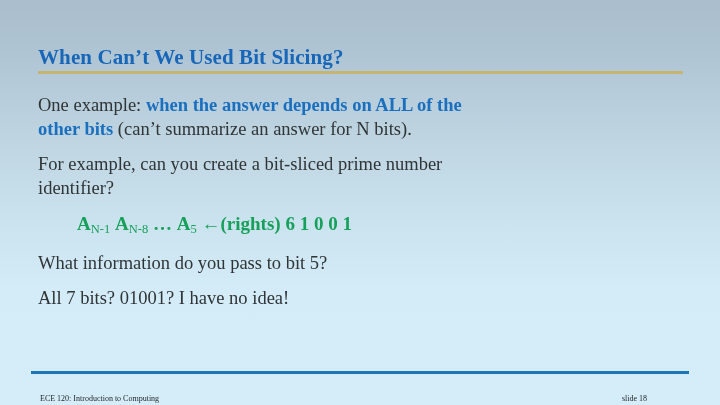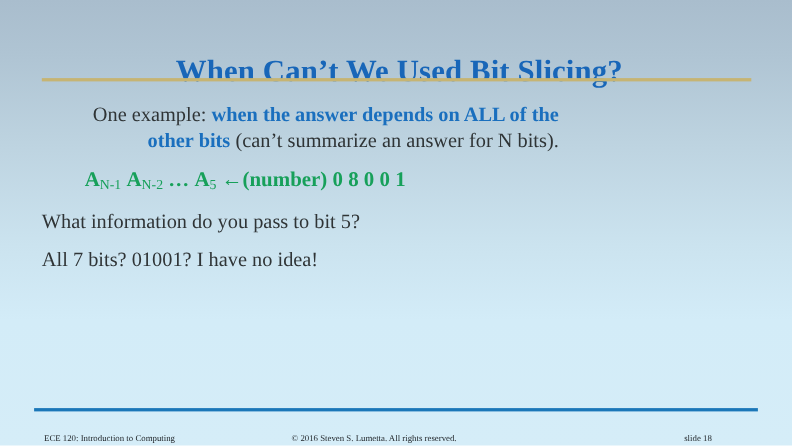--- a/index.html
+++ b/index.html
@@ -27,26 +27,25 @@
     box-sizing: border-box;
     overflow: hidden;
   }
 
   
   .title {
     position: absolute;
     left: 38px;
     top: 32px;
     width: 650px;
-    font-size: 28px;
+    font-size: 21px;
     line-height: 1.1;
     color: #1866b8;
     letter-spacing: 0.1px;
     white-space: nowrap;
-    text-align: center;
   }
 
   .title-rule {
     position: absolute;
     left: 38px;
     top: 71px;
     width: 645px;
     height: 3px;
     background: #c6b473;
   }
@@ -57,21 +56,20 @@
     left: 38px;
     top: 93px;
     width: 470px;
   }
 
   .para {
     font-size: 18.5px;
     line-height: 1.30;
     color: #2f3436;
     margin: 0 0 12px 0;
-    text-align: right;
   }
 
   .para.tight {
     margin-bottom: 11px;
   }
 
   .emph {
     color: #1a6fbe;
     font-weight: bold;
   }
@@ -145,30 +143,30 @@
 
 <div class="slide">
 
   <h1 class="title">When Can’t We Used Bit Slicing?</h1>
   <div class="title-rule"></div>
 
   <div class="body">
 
     <p class="para tight"><span>One example: </span><span class="emph">when the answer depends on ALL of the other bits</span><span> (can’t summarize an answer for N bits).</span></p>
 
+    <p class="para">For example, can you create a bit-sliced prime number identifier?</p>
 
-    <p class="formula"><span><span>A</span><sub>N-1</sub></span>&nbsp;<span><span>A</span><sub>N-2</sub></span>&nbsp;<span>…</span>&nbsp;<span><span>A</span><sub>5</sub></span>&nbsp;<span>←</span><span>(number)</span>&nbsp;<span>0 8 0 0 1</span></p>
+    <p class="formula"><span><span>A</span><sub>N-1</sub></span>&nbsp;<span><span>A</span><sub>N-8</sub></span>&nbsp;<span>…</span>&nbsp;<span><span>A</span><sub>5</sub></span>&nbsp;<span>←</span><span>(rights)</span>&nbsp;<span>6 1 0 0 1</span></p>
 
     <p class="q-line">What information do you pass to bit 5?</p>
 
     <p class="q-line">All 7 bits?  01001?  I have no idea!</p>
 
   </div>
 
   <div class="footer-rule"></div>
 
   <div class="footer">
     <span class="footer-course">ECE 120: Introduction to Computing</span>
-    <span class="footer-copyright">© 2016 Steven S. Lumetta.  All rights reserved.</span>
     <span class="footer-slide">slide 18</span>
   </div>
 
 </div>
 
 </body></html>

